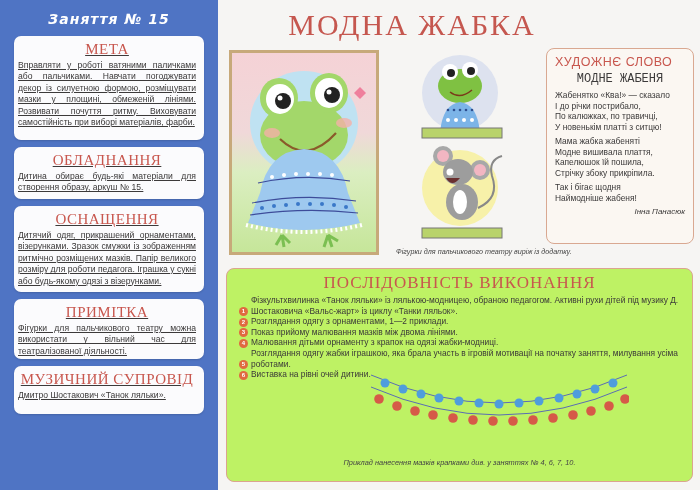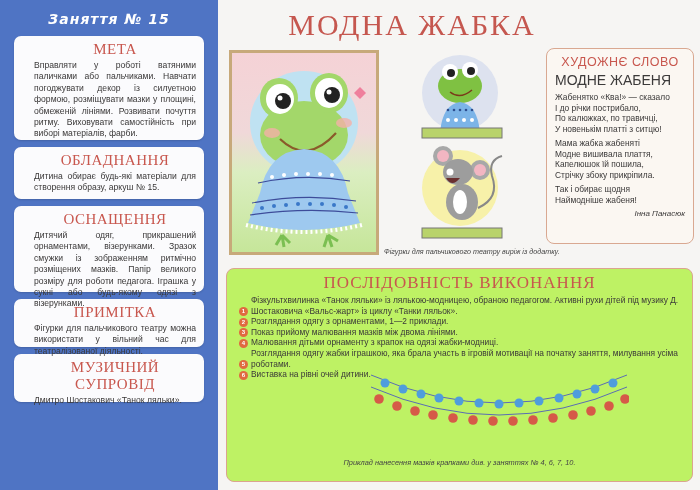--- a/index.html
+++ b/index.html
@@ -23,23 +23,24 @@
       font-size: 14px;
       text-align: center;
       letter-spacing: 1px;
       height: 22px;
       line-height: 22px;
       margin-bottom: 6px;
     }
     .card {
       background: #fbfbfd;
       border-radius: 7px;
-      padding: 5px 8px 6px 20px;
+      padding: 5px 8px 6px 4px;
       margin-bottom: 7px;
       box-shadow: 0 1px 2px rgba(0,0,0,0.15);
+      text-decoration: underline;
     }
     .card h2 {
       color: #c8574e;
       font-family: "Liberation Serif", serif;
       font-weight: normal;
       text-align: center;
       font-size: 15px;
       letter-spacing: 0.5px;
       line-height: 17px;
       margin-bottom: 2px;
@@ -67,36 +68,36 @@
     }
     .poem-box {
       position: absolute; left: 546px; top: 48px; width: 148px; height: 196px;
       border: 1.5px solid #d9a891;
       border-radius: 8px;
       background: #fbf7f2;
       padding: 6px 8px;
     }
     .poem-box h2 {
       color: #c8574e; font-family: "Liberation Sans", sans-serif; font-weight: normal;
-      text-align: center; font-size: 12.5px; letter-spacing: 0.5px; margin-bottom: 3px;
+      font-size: 12.5px; letter-spacing: 0.5px; margin-bottom: 3px;
     }
     .poem-box .poem-title {
-      font-family: Liberation Sans, sans-serif; font-size: 14px; margin-bottom: 4px;
+      text-align: center; font-family: Liberation Mono, monospace; font-size: 12px; margin-bottom: 4px;
     }
     .poem-box .stanza { margin-bottom: 4px; }
     .poem-box .line {
       font-family: "Liberation Sans", sans-serif; font-size: 8.4px; line-height: 10.5px; color: #3a3838;
     }
     .poem-box .author {
       text-align: right; font-style: italic; font-family: "Liberation Sans", sans-serif;
       font-size: 8px; margin-top: 3px;
     }
     .puppets { position: absolute; left: 388px; top: 48px; width: 155px; height: 200px; }
     .puppet-caption {
-      position: absolute; left: 384px; top: 247px; width: 200px;
+      position: absolute; left: 396px; top: 247px; width: 200px;
       font-family: "Liberation Sans", sans-serif; font-style: italic; font-size: 7.2px; color: #444;
     }
     .steps-box {
       position: absolute; left: 226px; top: 268px; width: 467px; height: 214px;
       border: 1.5px solid #dba58f;
       border-radius: 8px;
       background: #bef264;
       padding: 4px 12px;
     }
     .steps-box h2 {
@@ -133,21 +134,21 @@
     <h2>ОБЛАДНАННЯ</h2>
     <p>Дитина обирає будь-які матеріали для створення образу, аркуш № 15.</p>
   </div>
 
   <div class="card" style="height:86px">
     <h2>ОСНАЩЕННЯ</h2>
     <p>Дитячий одяг, прикрашений орнаментами, візерунками. Зразок смужки із зображенням ритмічно розміщених мазків. Папір великого розміру для роботи педагога. Іграшка у сукні або будь-якому одязі з візерунками.</p>
   </div>
 
 
-  <div class="card" style="height:48px">
+  <div class="card" style="height:60px">
     <h2>ПРИМІТКА</h2>
     <p>Фігурки для пальчикового театру можна використати у вільний час для театралізованої діяльності.</p>
   </div>
 
   <div class="card" style="height:48px">
     <h2>МУЗИЧНИЙ СУПРОВІД</h2>
     <p>Дмитро Шостакович «Танок ляльки».</p>
   </div>
 </div>
 
@@ -250,21 +251,21 @@
     <div class="line">По калюжках, по травичці,</div>
     <div class="line">У новенькім платті з ситцю!</div>
   </div>
   <div class="stanza">
     <div class="line">Мама жабка жабеняті</div>
     <div class="line">Модне вишивала плаття,</div>
     <div class="line">Капелюшок їй пошила,</div>
     <div class="line">Стрічку збоку прикріпила.</div>
   </div>
   <div class="stanza">
-    <div class="line">Так і обирає щодня</div>
+    <div class="line">Так і бігає щодня</div>
     <div class="line">Наймодніше жабеня!</div>
   </div>
   <div class="author">Інна Панасюк</div>
 </div>
 
 <div class="steps-box">
   <h2>ПОСЛІДОВНІСТЬ ВИКОНАННЯ</h2>
   <div class="step">
     <span class="num">1</span>
     <span>Фізкультхвилинка «Танок ляльки» із лялькою-модницею, обраною педагогом. Активні рухи дітей під музику Д. Шостаковича «Вальс-жарт» із циклу «Танки ляльок».</span>

